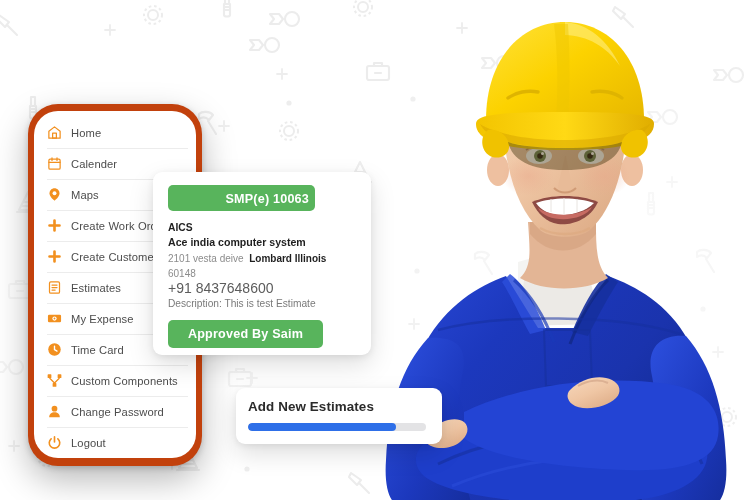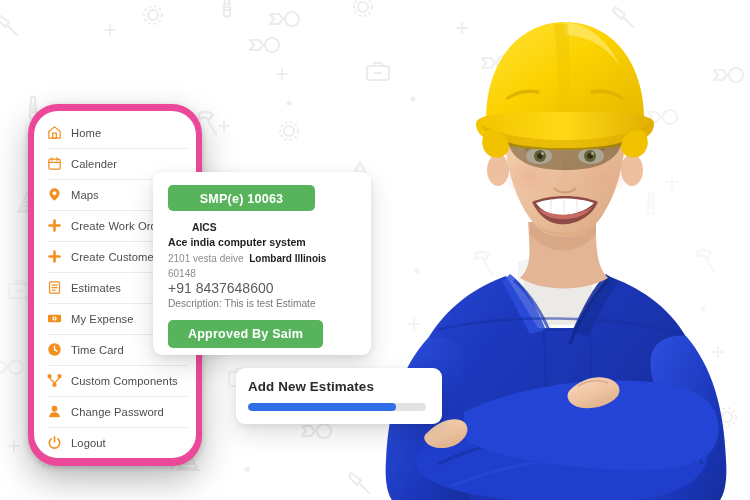--- a/index.html
+++ b/index.html
@@ -15,21 +15,21 @@
   .bg-vignette{
     position:absolute;inset:0;z-index:1;pointer-events:none;
     background:
       radial-gradient(ellipse 360px 300px at 120px 300px, rgba(255,255,255,.92) 0%, rgba(255,255,255,0) 72%),
       radial-gradient(ellipse 420px 360px at 600px 250px, rgba(255,255,255,.85) 0%, rgba(255,255,255,0) 70%);
   }
 
   
   .phone{
     position:absolute;left:28px;top:104px;width:174px;height:362px;z-index:5;
-    border-radius:30px;background:#ec4899;
+    border-radius:30px;background:#c2410c;
     box-shadow:0 14px 34px rgba(0,0,0,.28), 0 2px 6px rgba(0,0,0,.18);
     padding:7px 6px 8px 6px;box-sizing:border-box;
   }
   .phone-screen{
     position:absolute;left:6px;top:7px;right:6px;bottom:8px;
     background:#ffffff;border-radius:24px;overflow:hidden;
   }
   .menu{padding:6px 0 0 0;}
   .menu-item{
     display:flex;align-items:center;gap:9px;
@@ -51,33 +51,33 @@
     background:#fff;border-radius:9px;
     box-shadow:0 10px 26px rgba(0,0,0,.13), 0 2px 7px rgba(0,0,0,.08);
     box-sizing:border-box;padding:13px 14px 0 14px;
   }
   .btn-green{
     display:block;background:#58b45c;color:#fff;border:none;border-radius:5px;
     font-size:12.6px;font-weight:bold;text-align:center;
     font-family:"Liberation Sans",sans-serif;letter-spacing:.2px;
     cursor:pointer;
   }
-  .btn-top{width:147px;height:26px;line-height:26px;margin:0 0 0 1px;}
+  .btn-top{width:147px;height:26px;line-height:26px;margin:0 0 0 1px;text-align:right;}
   .btn-bottom{width:155px;height:28px;line-height:26px;margin:9px 0 0 1px;}
   .card-body{padding:10px 0 0 1px;}
-  .c-title{font-size:10.3px;font-weight:bold;color:#1f1f1f;line-height:14px;margin-left:24px;}
+  .c-title{font-size:10.3px;font-weight:bold;color:#1f1f1f;line-height:14px;}
   .c-sub{font-size:10.6px;font-weight:bold;color:#1f1f1f;line-height:15px;}
   .c-addr{font-size:10px;color:#8c8c8c;line-height:14.5px;margin-top:2px;}
   .c-addr b{color:#1f1f1f;}
   .c-phone{font-size:14px;color:#5c5c5c;line-height:14.5px;}
   .c-desc{font-size:10.2px;color:#7a7a7a;line-height:14.5px;margin-top:1px;}
 
   
   .add-card{
-    position:absolute;left:236px;top:368px;width:206px;height:56px;z-index:9;
+    position:absolute;left:236px;top:388px;width:206px;height:56px;z-index:9;
     background:#fff;border-radius:9px;
     box-shadow:0 10px 24px rgba(0,0,0,.13), 0 2px 6px rgba(0,0,0,.07);
     box-sizing:border-box;padding:11px 12px 0 12px;
   }
   .add-title{font-size:13.4px;font-weight:bold;color:#2b2b2b;letter-spacing:.1px;}
   .prog-track{
     margin-top:9px;height:8px;border-radius:4px;background:#e3e3e5;width:178px;overflow:hidden;
   }
   .prog-fill{height:8px;border-radius:4px;background:#2e6fe8;}
 

